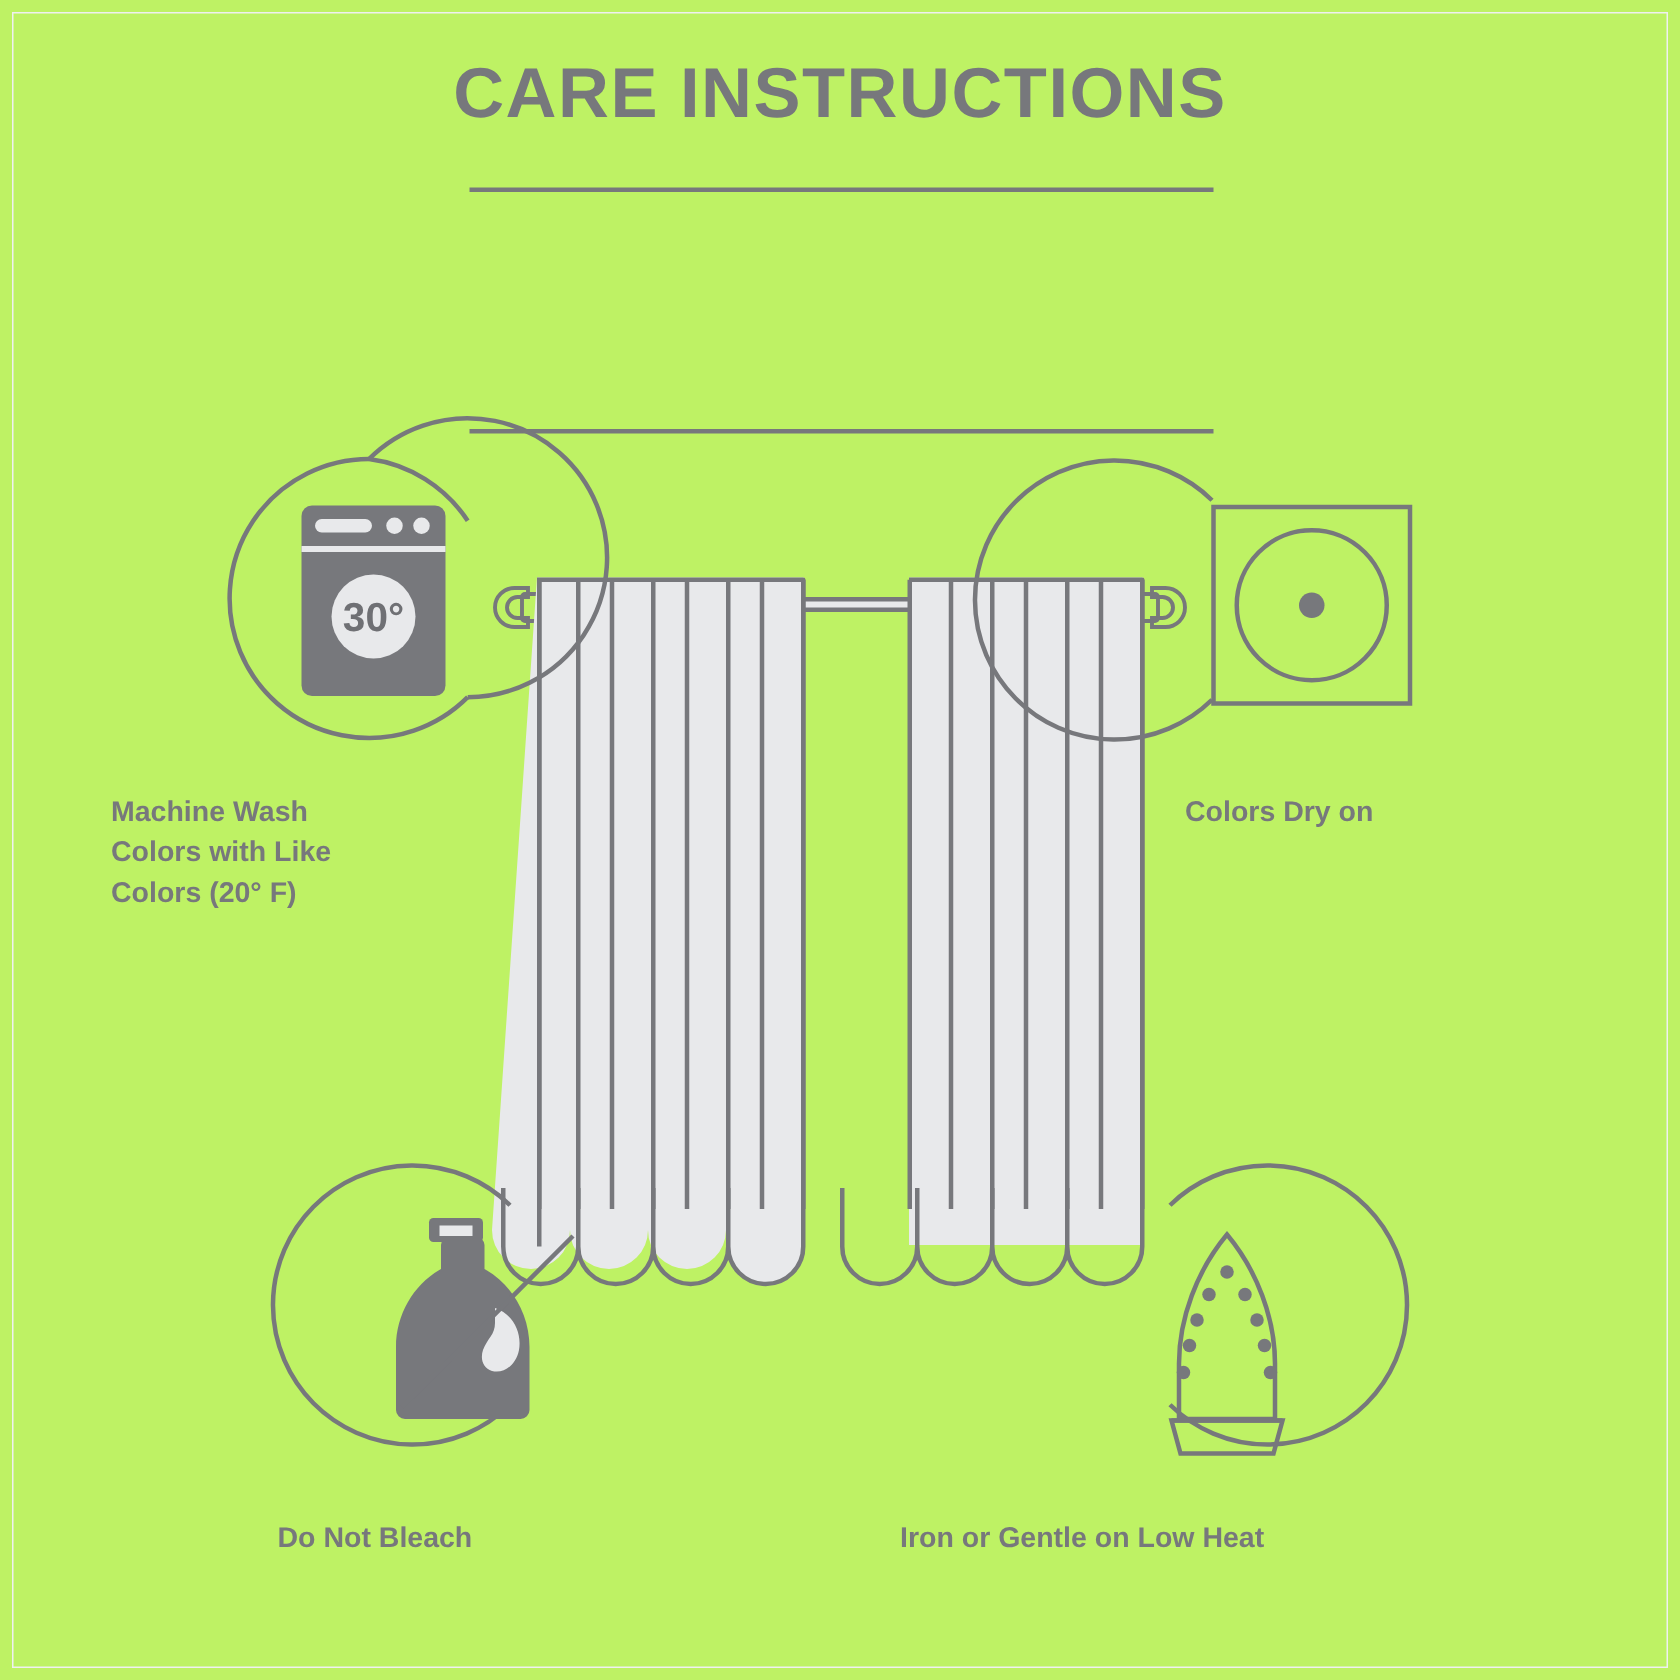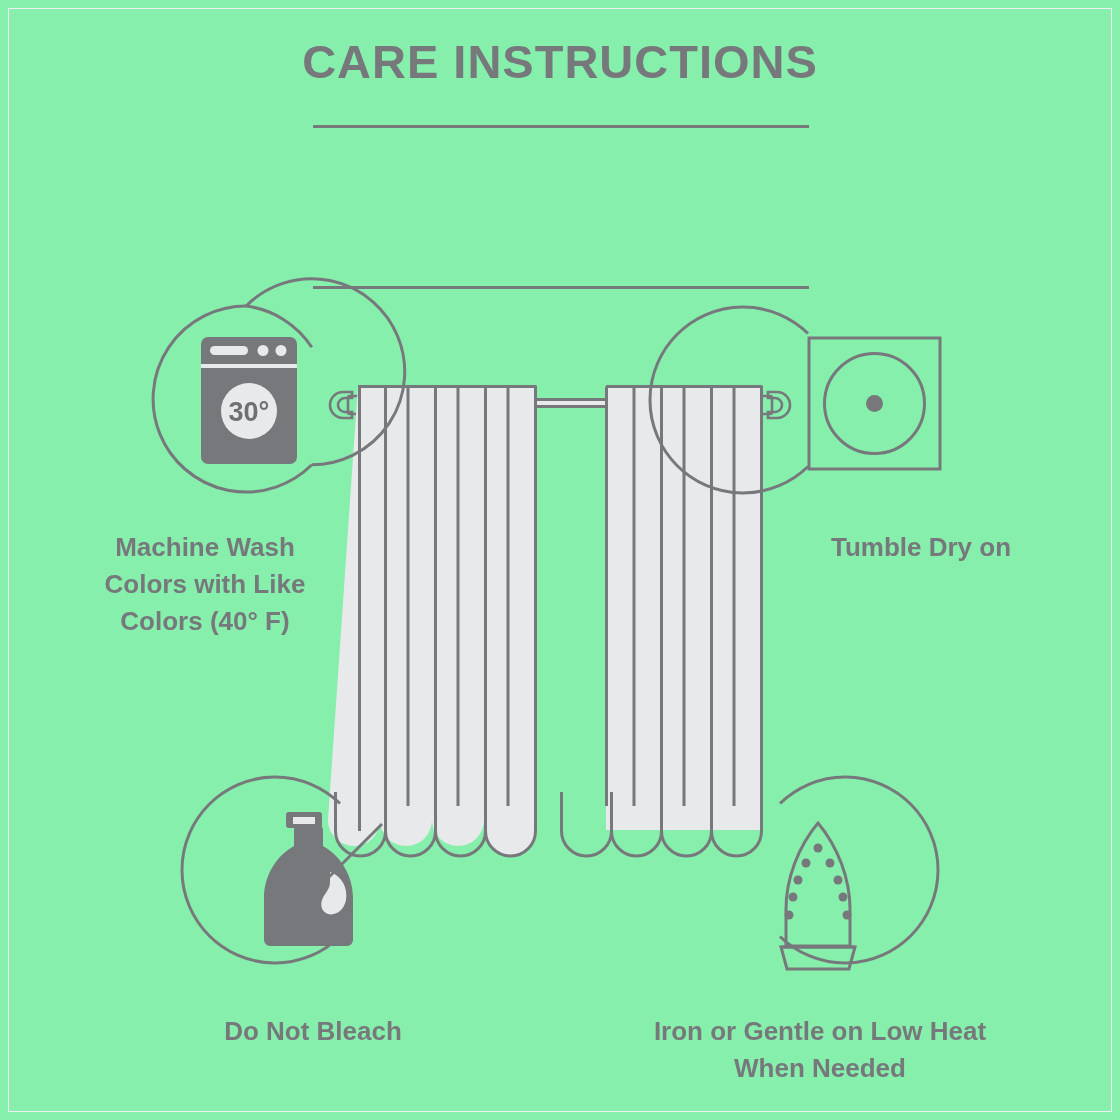--- a/index.html
+++ b/index.html
@@ -4,21 +4,21 @@
 <style>
   html, body {
     margin: 0;
     padding: 0;
     background: #ffffff;
   }
   #canvas {
     position: relative;
     width: 1120px;
     height: 1120px;
-    background: #86efac;
+    background: #bef264;
     font-family: "Liberation Sans", sans-serif;
     overflow: hidden;
   }
   #inner-border {
     position: absolute;
     left: 8px;
     top: 8px;
     width: 1104px;
     height: 1104px;
     border: 1px solid #eff0f1;
@@ -58,24 +58,24 @@
     height: 3px;
     background: #77787c;
   }
   #divider-top  { top: 125px; }
   #divider-bot  { top: 286px; }
 
   
   .caption {
     position: absolute;
     color: #77787c;
-    font-size: 26px;
+    font-size: 19px;
     font-weight: bold;
     line-height: 1.42;
-    text-align: center;
+    text-align: left;
   }
   #caption-wash  { left: 74px;  top: 529px; width: 262px; }
   #caption-dry   { left: 790px; top: 529px; width: 262px; }
   #caption-bleach{ left: 185px; top: 1013px; width: 256px; }
   #caption-iron  { left: 600px; top: 1013px; width: 440px; }
 
   
   #art {
     position: absolute;
     left: 0;
@@ -243,29 +243,28 @@
         <circle cx="789" cy="915" r="4.5" class="fill-gray"></circle>
         <circle cx="847" cy="915" r="4.5" class="fill-gray"></circle>
       </g>
     </g>
 
   </svg>
 
   <div class="caption" id="caption-wash">
     <div>Machine Wash</div>
     <div>Colors with Like</div>
-    <div>Colors (40° F)</div>
+    <div>Colors (20° F)</div>
   </div>
 
   <div class="caption" id="caption-dry">
-    <div>Tumble Dry on</div>
+    <div>Colors Dry on</div>
   </div>
 
   <div class="caption" id="caption-bleach">
     <div>Do Not Bleach</div>
   </div>
 
   <div class="caption" id="caption-iron">
     <div>Iron or Gentle on Low Heat</div>
-    <div>When Needed</div>
   </div>
 
 </div>
 
 </body></html>

